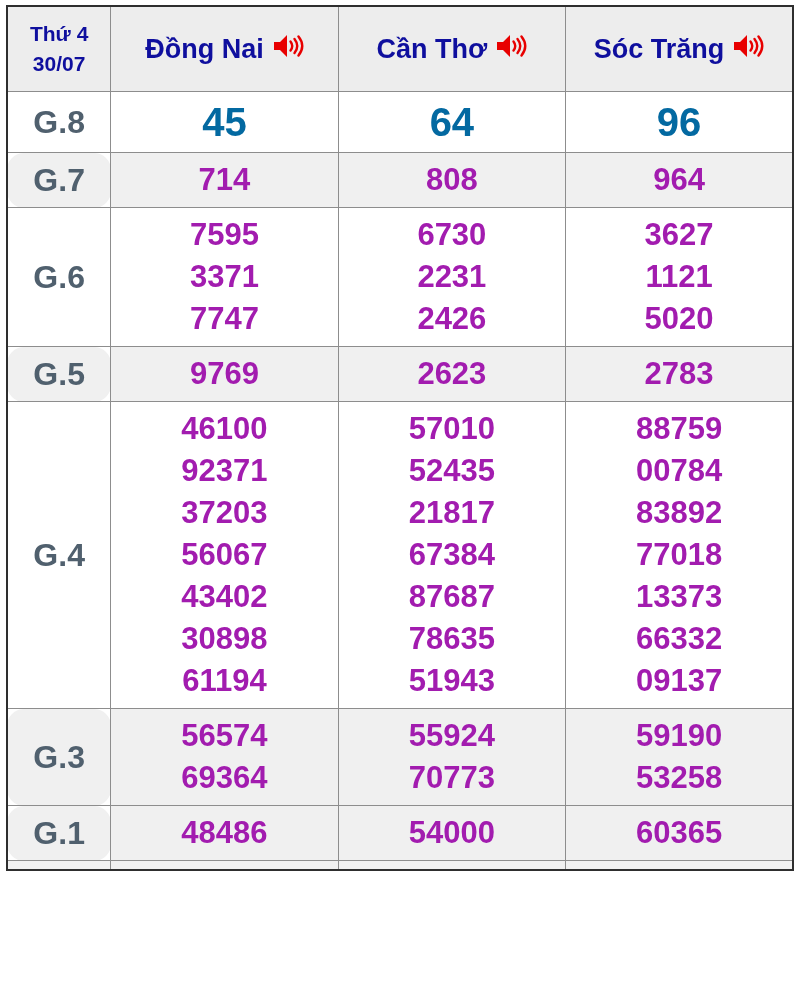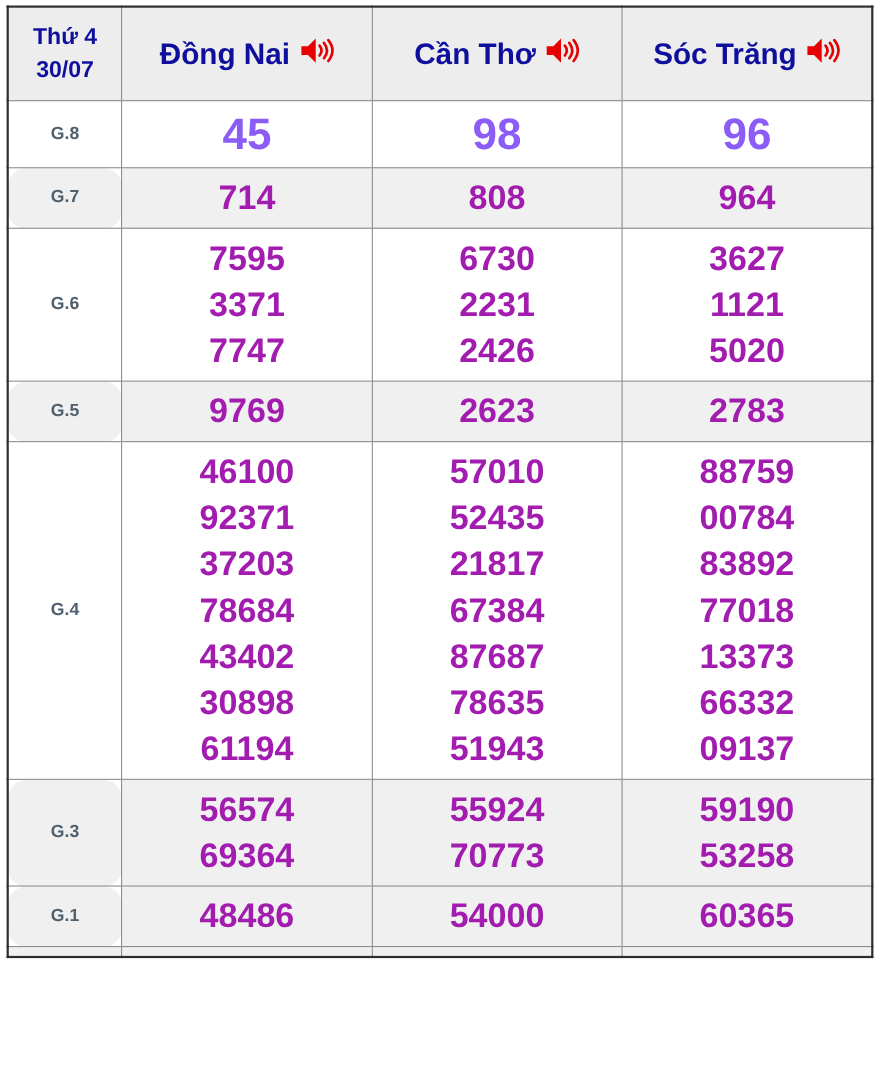--- a/index.html
+++ b/index.html
@@ -38,37 +38,37 @@
   }
   .col-head-inner {
     display: flex;
     align-items: center;
     justify-content: center;
     gap: 8px;
   }
   .speaker-icon { display: inline-block; cursor: pointer; }
   tbody td.label {
     color: #50606e;
-    font-size: 16px;
+    font-size: 32px;
     font-weight: bold;
     background: transparent;
     border-radius: 17px;
   }
   tbody tr.zebra { background: #f0f0f0; }
   tbody td.value {
     padding: 6px 0;
   }
   .num {
     color: #a21caf;
     font-weight: bold;
     font-size: 31px;
     line-height: 42px;
   }
   tr.highlight .num {
-    color: #8b5cf6;
+    color: #0369a1;
     font-size: 40px;
     line-height: 48px;
   }
   tr.partial-row td {
     height: 8px;
     background: #f0f0f0;
     border-bottom: none;
   }
 </style>
 </head>
@@ -129,21 +129,21 @@
     </tr>
   </thead>
   <tbody>
 
   <tr class=" highlight">
         <td class="label">G.8</td>
         <td class="value">
           <div class="num">45</div>
         </td>
         <td class="value">
-          <div class="num">98</div>
+          <div class="num">64</div>
         </td>
         <td class="value">
           <div class="num">96</div>
         </td>
       </tr>
       <tr class="zebra">
         <td class="label">G.7</td>
         <td class="value">
           <div class="num">714</div>
         </td>
@@ -183,21 +183,21 @@
         <td class="value">
           <div class="num">2783</div>
         </td>
       </tr>
       <tr class="">
         <td class="label">G.4</td>
         <td class="value">
           <div class="num">46100</div>
           <div class="num">92371</div>
           <div class="num">37203</div>
-          <div class="num">78684</div>
+          <div class="num">56067</div>
           <div class="num">43402</div>
           <div class="num">30898</div>
           <div class="num">61194</div>
         </td>
         <td class="value">
           <div class="num">57010</div>
           <div class="num">52435</div>
           <div class="num">21817</div>
           <div class="num">67384</div>
           <div class="num">87687</div>

